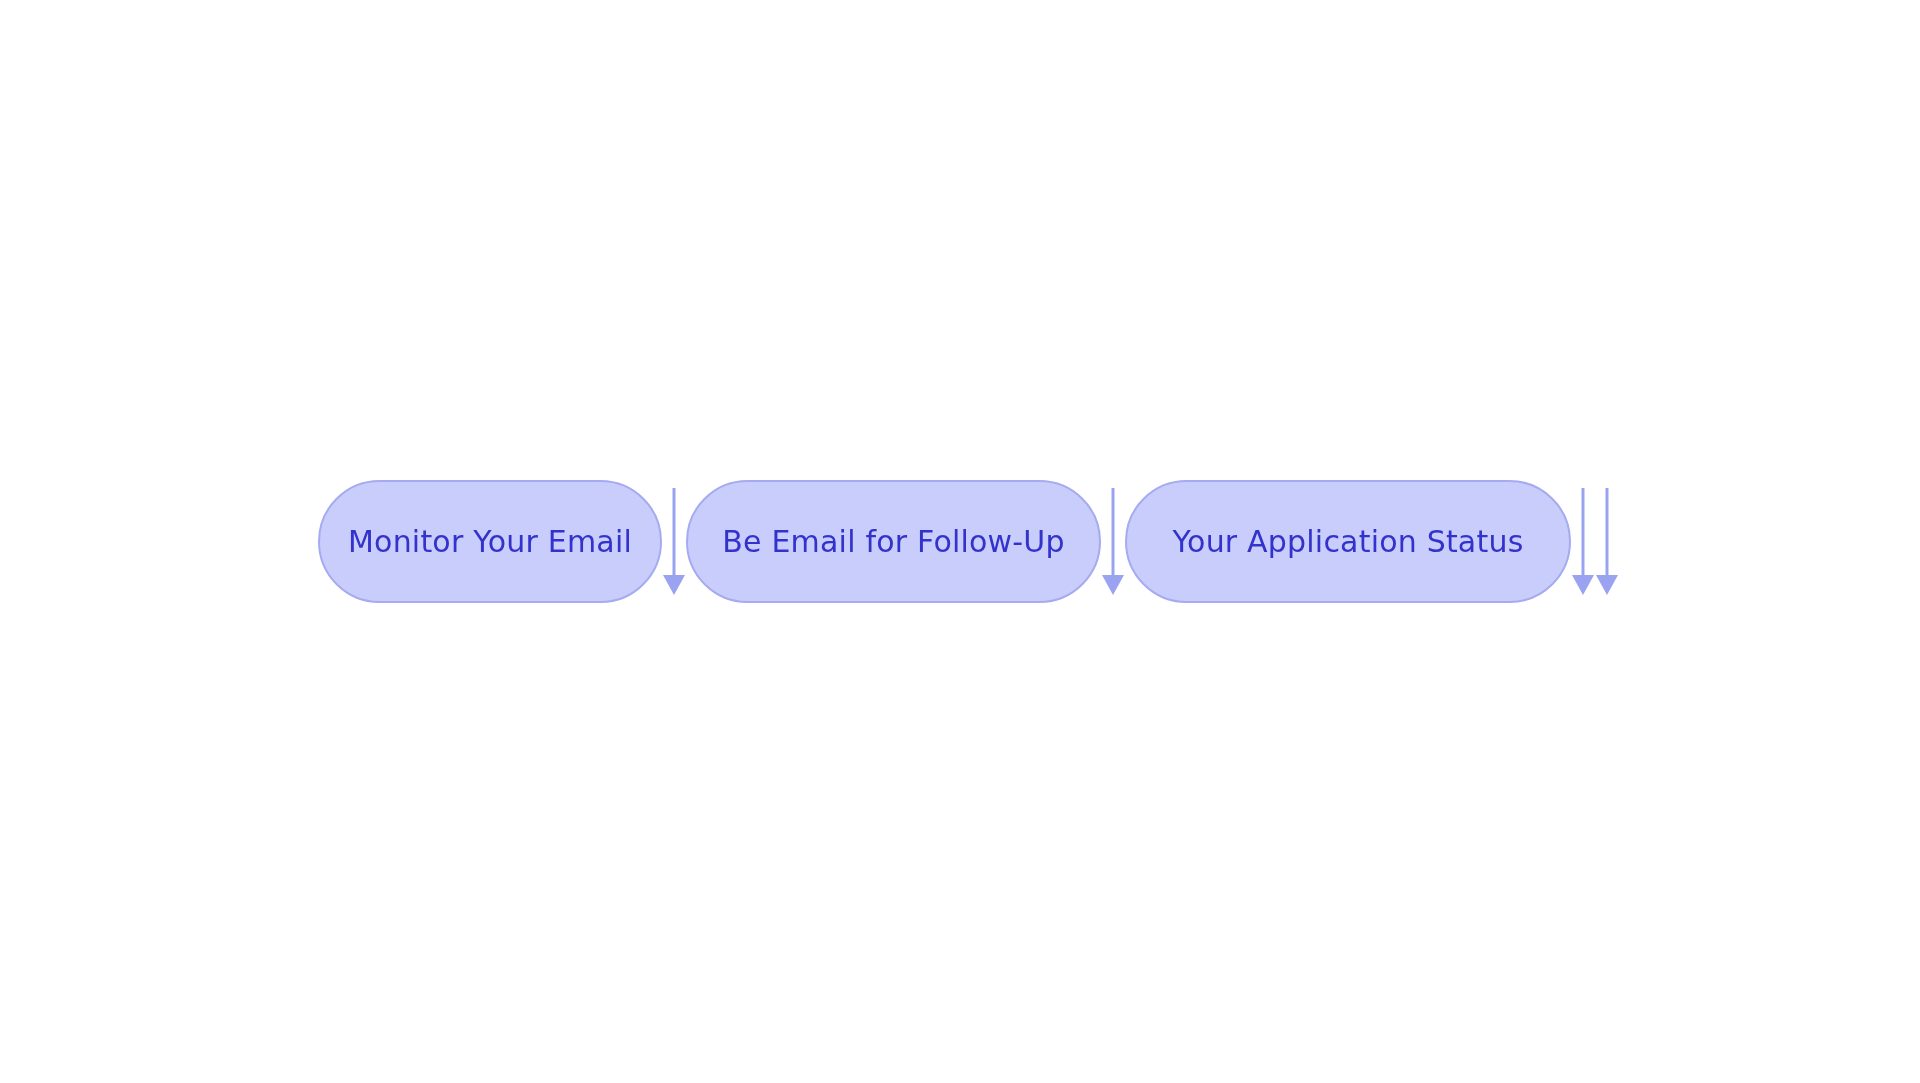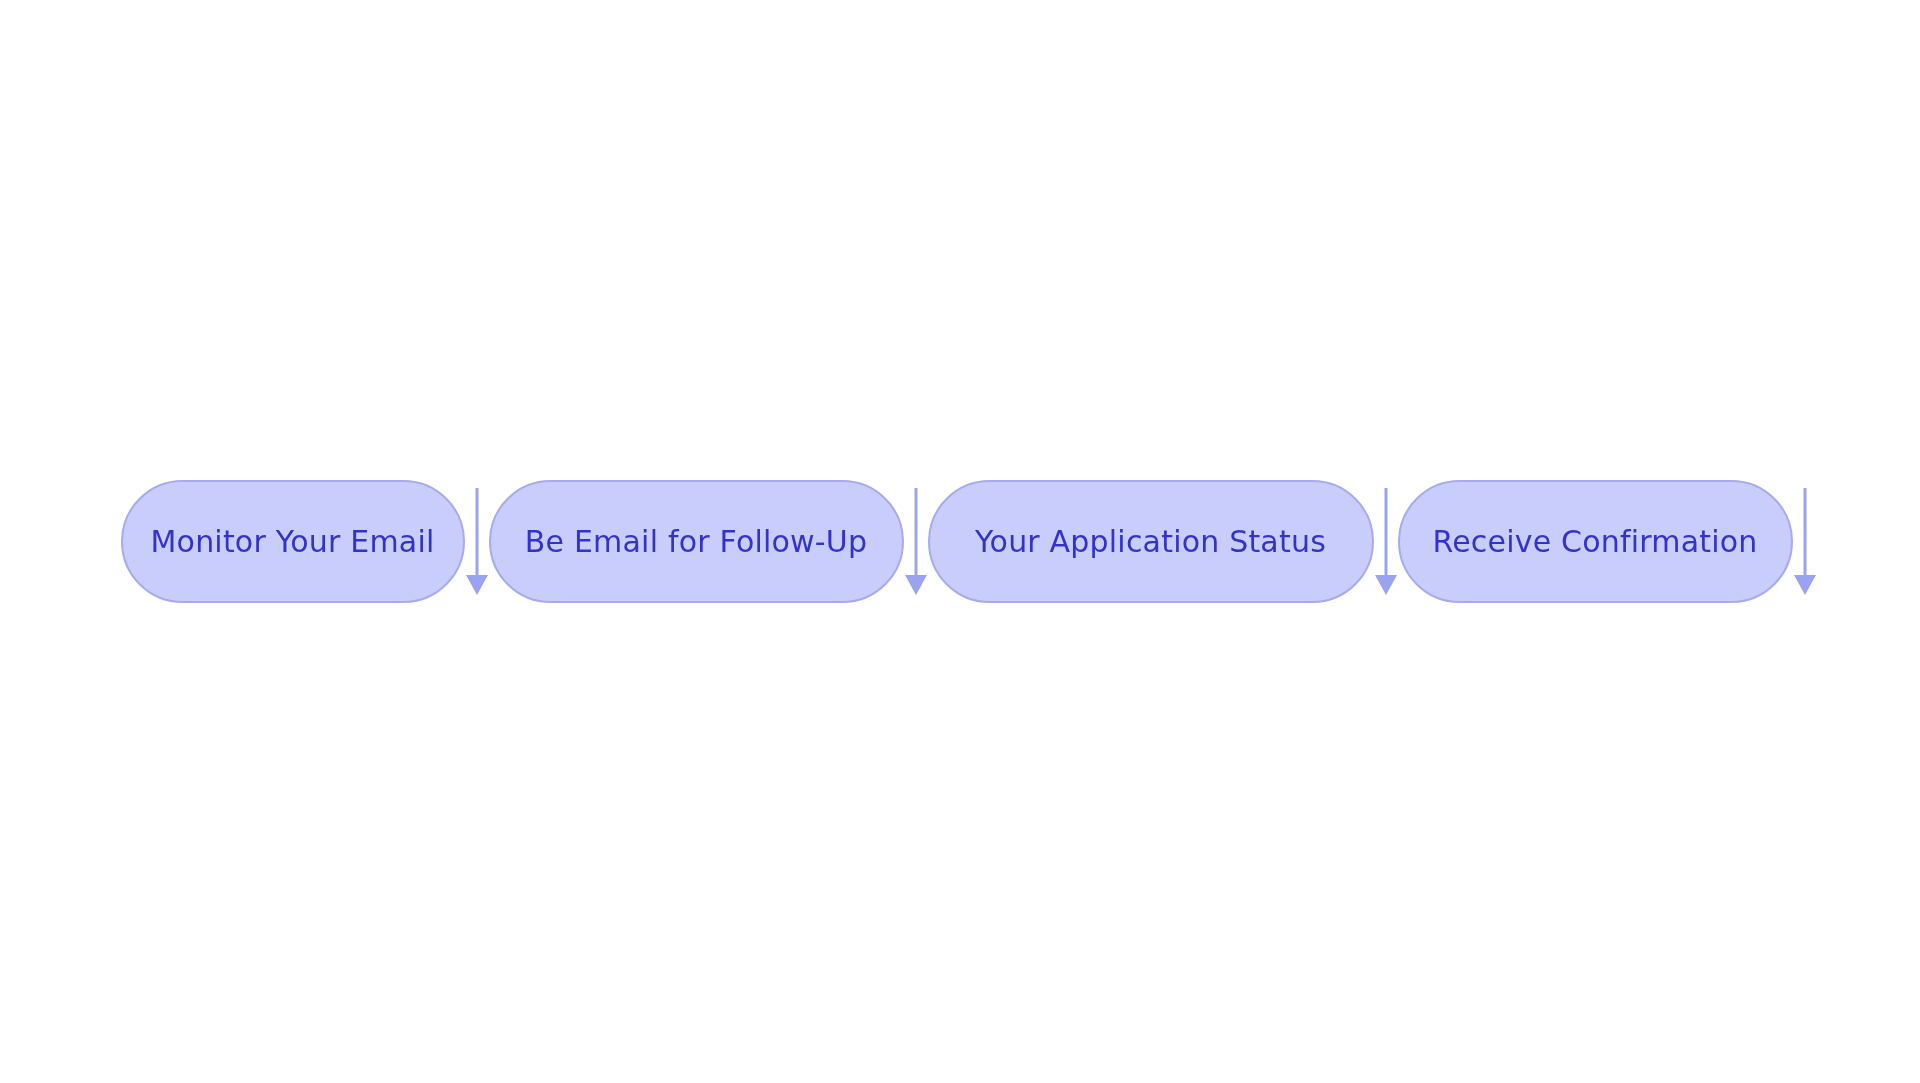--- a/index.html
+++ b/index.html
@@ -123,23 +123,20 @@
 
     <div class="node node-w3">
       <span class="node-label">Your Application Status</span>
     </div>
 
     <div class="connector">
       <div class="shaft"></div>
       <div class="head"></div>
     </div>
 
-    <div class="node node-w4">
-      <span class="node-label">Receive Confirmation</span>
-    </div>
 
     <div class="connector">
       <div class="shaft"></div>
       <div class="head"></div>
     </div>
 
 
   </div>
 </div>
 

